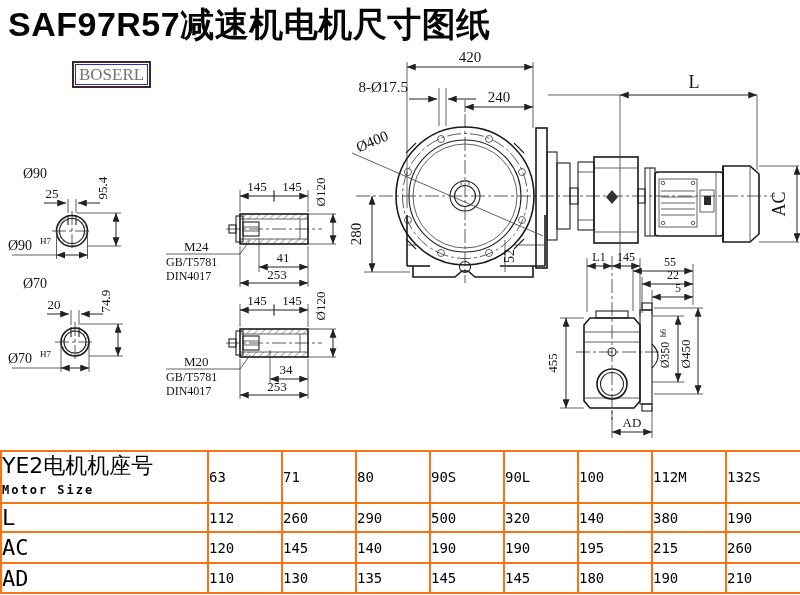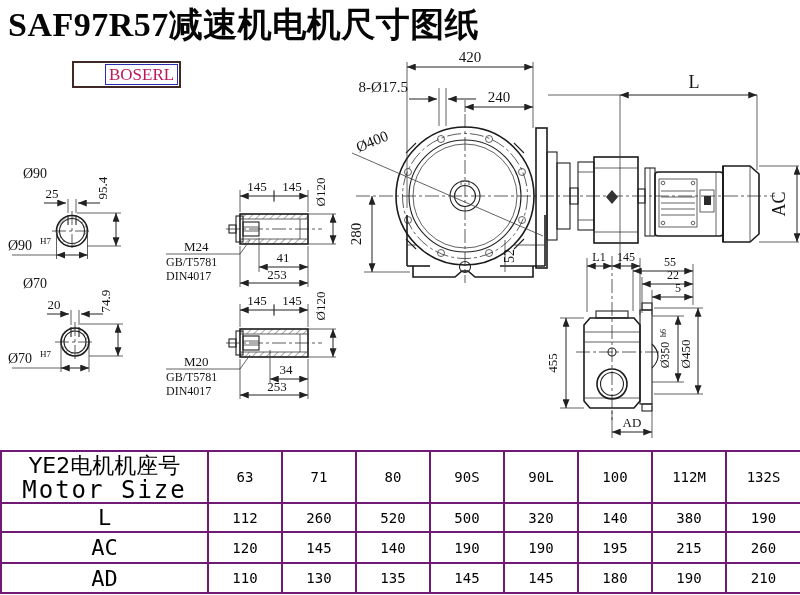--- a/index.html
+++ b/index.html
@@ -2,50 +2,50 @@
 <html><head>
 <meta charset="utf-8">
 <style>
   html,body{margin:0;padding:0;}
   body{
     width:800px;height:595px;position:relative;background:#ffffff;overflow:hidden;
     font-family:"Liberation Sans",sans-serif;color:#000;
   }
   .title{
     position:absolute;left:8px;top:2px;font-size:34px;font-weight:bold;
-    font-family:Liberation Serif, serif;white-space:nowrap;color:#060606;
+    font-family:Liberation Sans, sans-serif;white-space:nowrap;color:#060606;
     letter-spacing:0.5px;
   }
   .logo{
     position:absolute;left:72px;top:61px;border:2.5px solid #402826;background:#fff;padding:1px;
   }
   .logo-inner{
     border:1.5px solid #2b2bb4;padding:0 3px;
-    font-family:"Liberation Serif","DejaVu Serif",serif;font-size:17px;line-height:19px;color:#be185d;margin-left:30px;
+    font-family:"Liberation Serif","DejaVu Serif",serif;font-size:17px;line-height:19px;color:#737373;
   }
   svg.draw{position:absolute;left:0;top:0;}
   svg text{font-family:"Liberation Serif","DejaVu Serif",serif;fill:#141414;}
   .t12{font-size:12px}.t13{font-size:13px}.t14{font-size:14px}.t15{font-size:15px}.t18{font-size:18px}
   .t9{font-size:9px}.t8{font-size:8px}
   .out{stroke:#1b1b1b;stroke-width:1.6;fill:none;}
   .med{stroke:#222;stroke-width:1.1;fill:none;}
   .thin{stroke:#3a3a3a;stroke-width:0.8;fill:none;}
   .cl{stroke:#333;stroke-width:0.8;fill:none;stroke-dasharray:14 3 3 3;}
   .dim{stroke:#222;stroke-width:1;fill:none;marker-start:url(#as);marker-end:url(#ae);}
   .dime{stroke:#222;stroke-width:1;fill:none;marker-end:url(#ae);}
   .hatchfill{fill:url(#hatch);stroke:none;}
   .tablewrap{position:absolute;left:0;top:450px;width:800px;}
   table.spec{border-collapse:collapse;table-layout:fixed;width:800px;background:#fff;}
   table.spec td,table.spec th{
-    border:2px solid #701a75;text-align:center;vertical-align:middle;padding:0;font-weight:normal;overflow:hidden;
+    border:2px solid #f97316;text-align:left;vertical-align:middle;padding:0;font-weight:normal;overflow:hidden;
   }
   .num{font-family:"DejaVu Sans Mono","Liberation Mono",monospace;font-size:14px;}
   .rowlab{font-family:"DejaVu Sans Mono","Liberation Mono",monospace;font-size:22px;}
   .cn{font-size:22px;font-family:"DejaVu Sans","Liberation Sans",sans-serif;line-height:25px;}
-  .en{font-family:"DejaVu Sans Mono","Liberation Mono",monospace;font-size:24px;letter-spacing:2px;line-height:24px;}
+  .en{font-family:"DejaVu Sans Mono","Liberation Mono",monospace;font-size:12px;letter-spacing:2px;line-height:24px;font-weight:bold;}
 </style>
 </head>
 <body>
 
 <div class="title">SAF97R57减速机电机尺寸图纸</div>
 
 <div class="logo">
   <div class="logo-inner">BOSERL</div>
 </div>
 
@@ -402,21 +402,21 @@
       <th class="num">90S</th>
       <th class="num">90L</th>
       <th class="num">100</th>
       <th class="num">112M</th>
       <th class="num">132S</th>
     </tr>
     <tr style="height:29px">
       <td class="rowlab">L</td>
       <td class="num">112</td>
       <td class="num">260</td>
-      <td class="num">520</td>
+      <td class="num">290</td>
       <td class="num">500</td>
       <td class="num">320</td>
       <td class="num">140</td>
       <td class="num">380</td>
       <td class="num">190</td>
     </tr>
     <tr style="height:31px">
       <td class="rowlab">AC</td>
       <td class="num">120</td>
       <td class="num">145</td>

